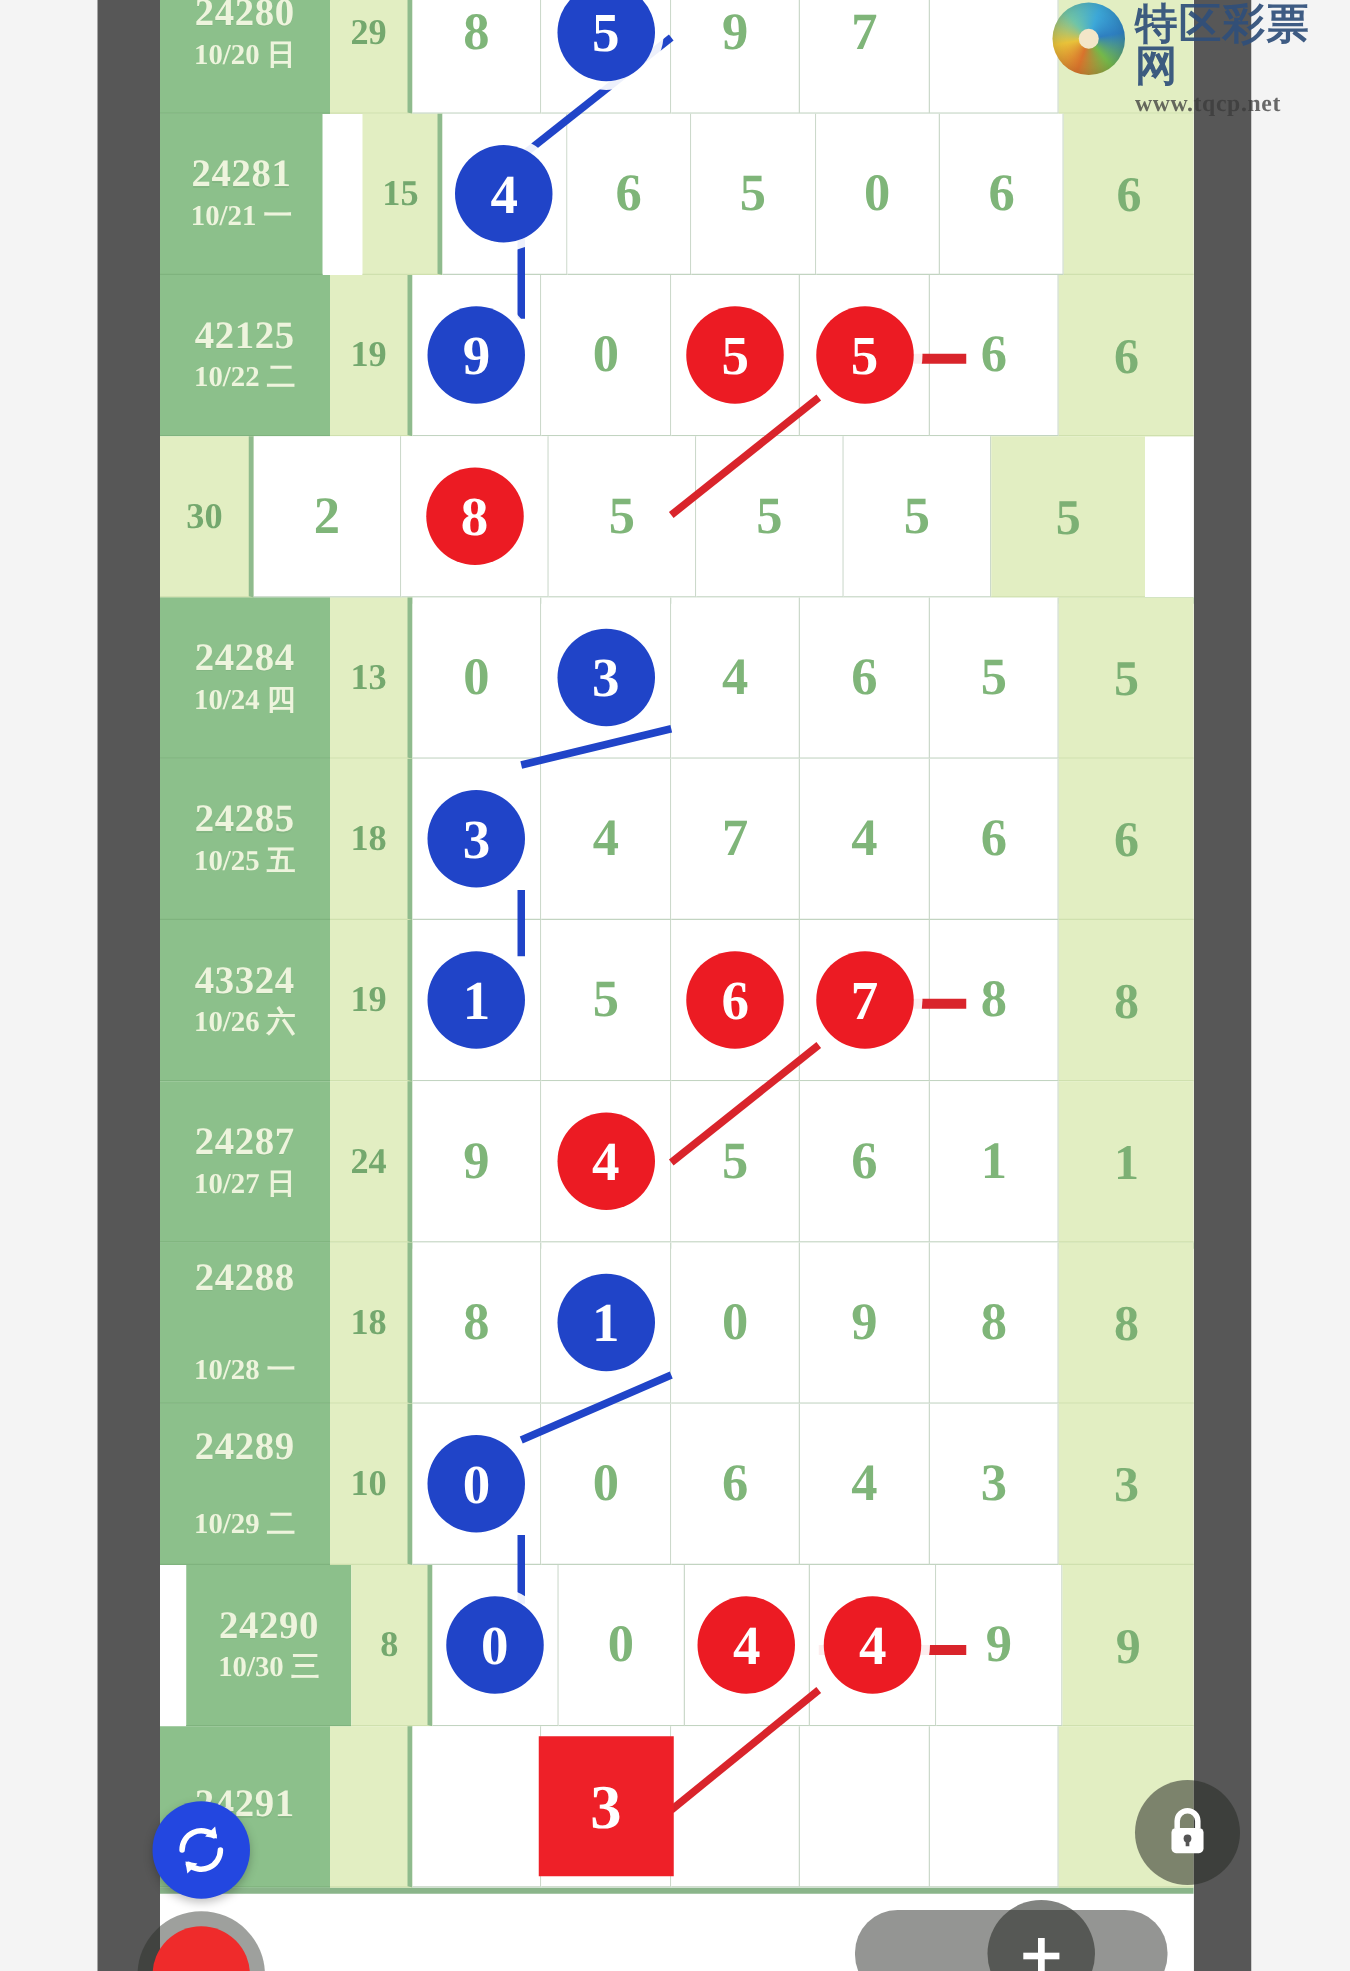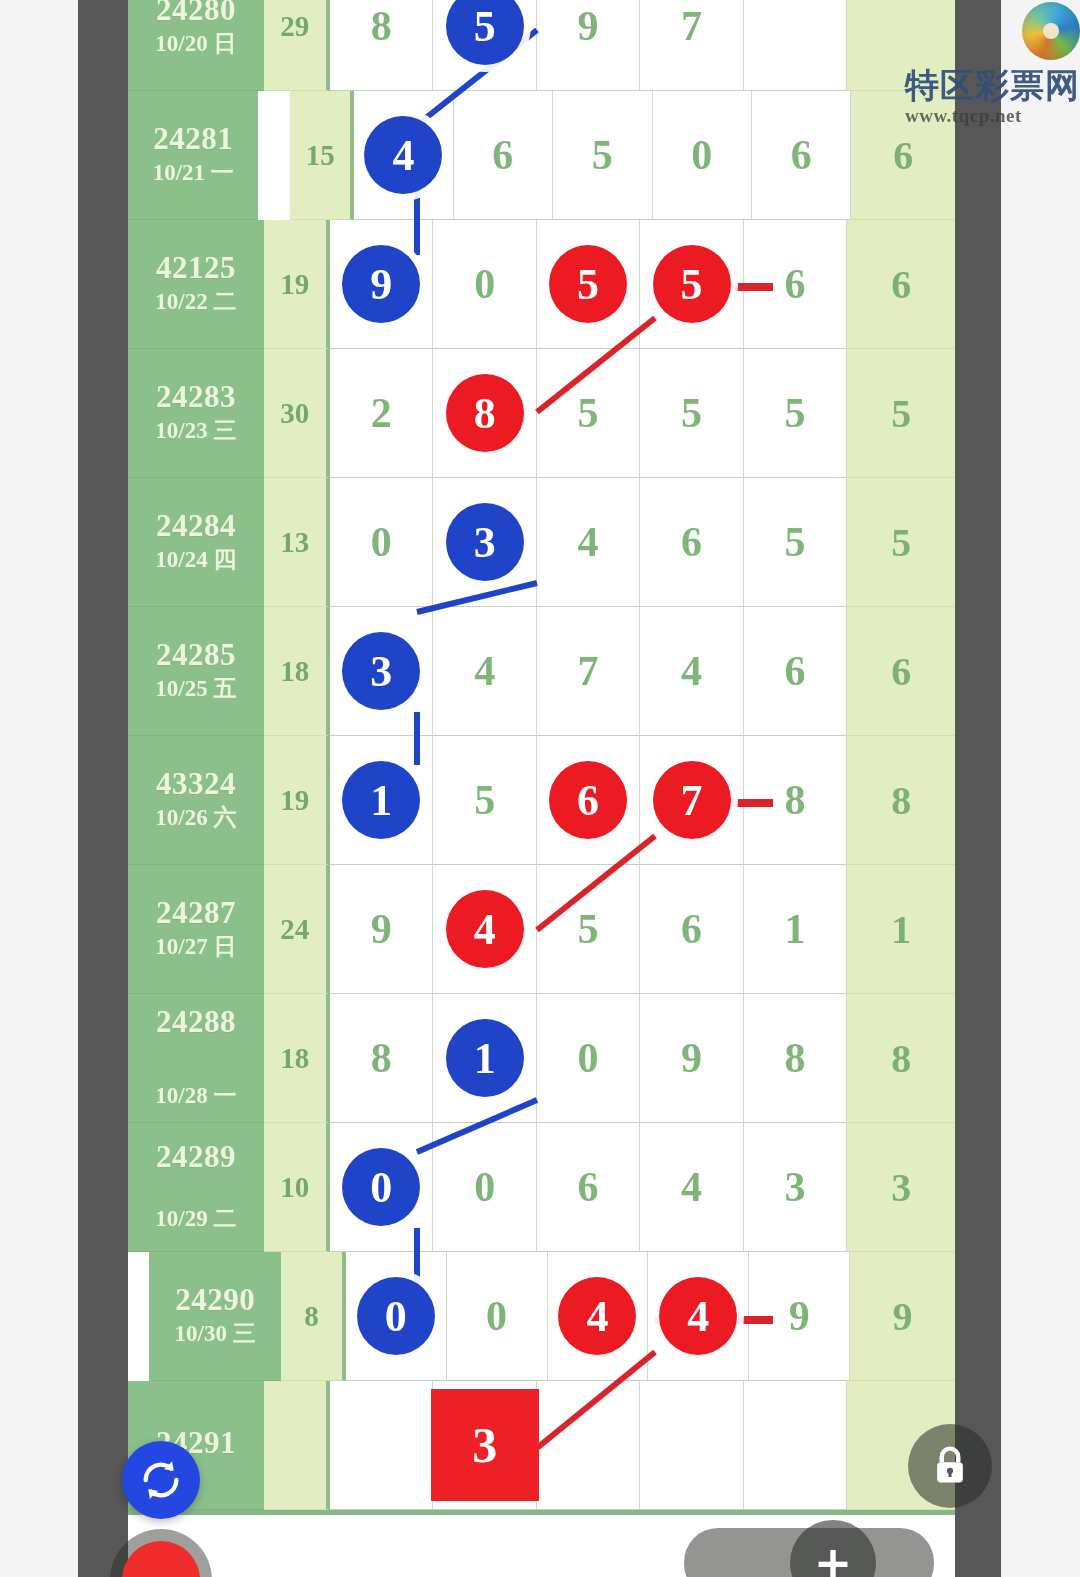--- a/index.html
+++ b/index.html
@@ -41,21 +41,21 @@
 
   .sq{position:absolute;left:50%;top:50%;transform:translate(-50%,-50%);
       width:108px;height:112px;background:#ee2028;display:flex;align-items:center;justify-content:center;
       font-size:50px;font-weight:700;color:#ffffff;z-index:6;}
 
   
   svg.links{position:absolute;left:0;top:0;width:827px;height:1577px;z-index:4;pointer-events:none;}
 
   
   .watermark{position:absolute;left:842px;top:2px;width:238px;height:72px;z-index:20;
-             display:flex;align-items:flex-end;gap:8px;flex-direction:column;}
+             display:flex;align-items:flex-start;gap:8px;}
   .wm-logo{width:58px;height:58px;border-radius:50%;flex:0 0 auto;
      background:conic-gradient(from 200deg,#d8732c,#e8c23a,#6fc4a8,#3da8d8,#2e7fc0,#74b84a,#d8732c);
      position:relative;box-shadow:inset 0 0 10px rgba(0,0,0,.15);}
   .wm-logo:after{content:"";position:absolute;left:50%;top:50%;width:16px;height:16px;
      transform:translate(-50%,-50%);border-radius:50%;background:#f3e6c8;}
   .wm-text{display:flex;flex-direction:column;line-height:1;}
   .wm-cn{font-size:34px;font-weight:700;color:#2f4f7a;font-family:"DejaVu Sans",sans-serif;letter-spacing:1px;opacity:.92;}
   .wm-url{font-size:19px;font-weight:700;color:#3a3a3a;opacity:.75;margin-top:4px;letter-spacing:.5px;}
 
   
@@ -138,24 +138,20 @@
           </div>
           <div class="cell c-digit" style="height: 129px;">
             <div class="ball red">5</div>
           </div>
           <div class="cell c-digit" style="height: 129px;">
             <span class="num">6</span>
           </div>
           <div class="cell c-last" style="height: 129px;">6</div>
         </div>
         <div class="row" style="top: 349px; height: 129px; border-bottom: 5px solid rgb(138, 181, 138);">
-          <div class="cell c-period" style="height: 129px;">
-            <span class="pno">24283</span>
-            <span class="pdate">10/23 三</span>
-          </div>
           <div class="cell c-sum" style="height: 129px;">30</div>
           <div class="cell c-digit" style="height: 129px;">
             <span class="num">2</span>
           </div>
           <div class="cell c-digit" style="height: 129px;">
             <div class="ball red">8</div>
           </div>
           <div class="cell c-digit" style="height: 129px;">
             <span class="num">5</span>
           </div>

